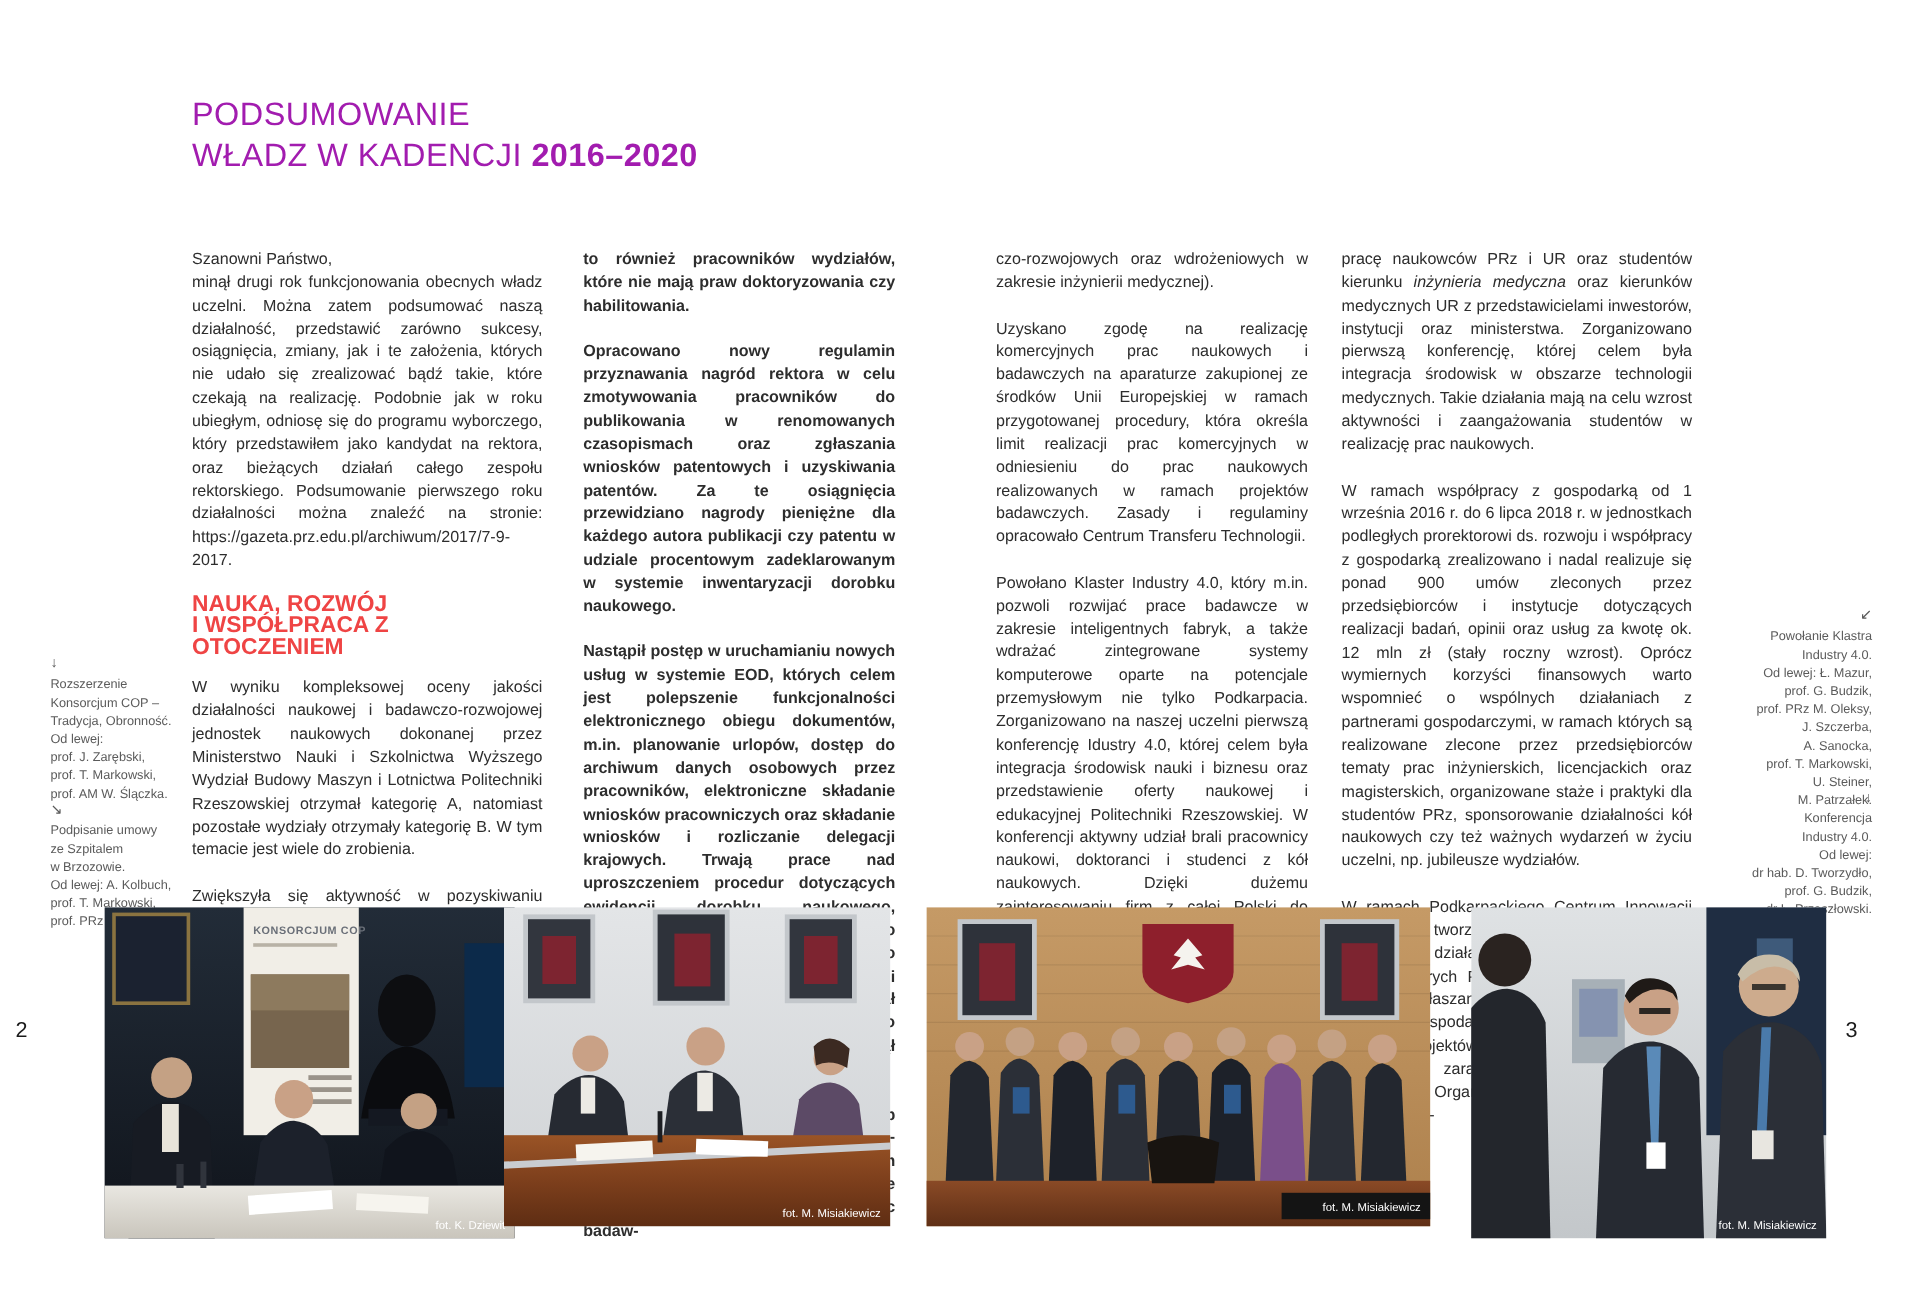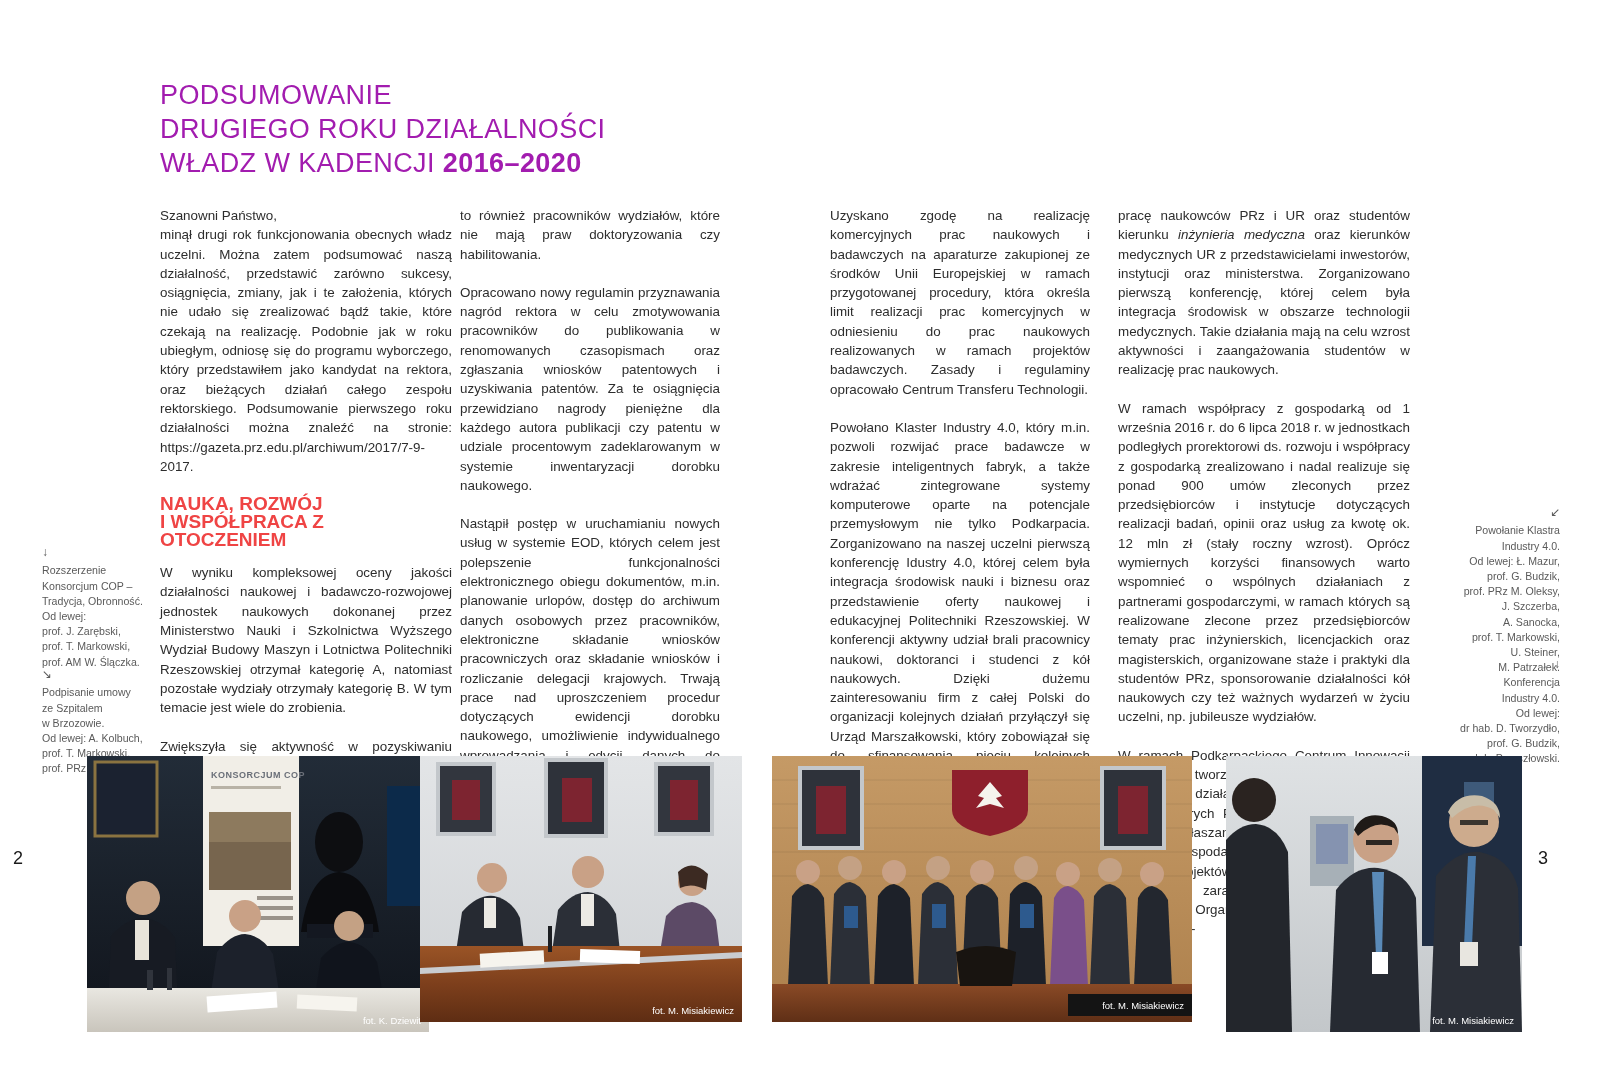--- a/index.html
+++ b/index.html
@@ -16,21 +16,21 @@
     position:absolute;top:206px;
     font-size:13.4px;line-height:19.3px;color:#2d2d2d;text-align:justify;
   }
   .col p{margin:0 0 19px 0;white-space:pre-line;}
   .col h3{
     margin:10px 0 14px 0;font-size:19px;line-height:18px;color:#ef4444;
     font-weight:700;white-space:pre-line;text-align:left;
   }
   .col p em{}
   #col1{left:160px;width:292px;}
-  #col2{left:460px;width:260px;}
+  #col2{left:486px;width:260px;font-weight:bold;}
   #col3{left:830px;width:260px;}
   #col4{left:1118px;width:292px;}
   .margin-caption{
     position:absolute;font-size:10.6px;line-height:15.2px;color:#5a5a5a;
     white-space:pre-line;
   }
   .margin-caption .arrow{display:block;font-size:12px;margin-bottom:3px;color:#5a5a5a;}
   .mc-left{left:42px;width:120px;text-align:left;}
   .mc-right{left:1424px;width:136px;text-align:right;}
   #mc-l1{top:530px;} #mc-l2{top:652px;}
@@ -48,39 +48,39 @@
   .photo-caption-text{
     font-family:"Liberation Sans",sans-serif;font-size:9.5px;fill:#ffffff;
   }
   .banner-text{font-family:"Liberation Sans",sans-serif;font-weight:700;font-size:9px;fill:#6a6f78;letter-spacing:.5px;}
 </style>
 </head>
 <body>
 
 <div class="page-title">
   <div>PODSUMOWANIE</div>
-  <div>DRUGIEGO ROKU DZIAŁALNOŚCI</div>
   <div><span>WŁADZ W KADENCJI </span><b>2016–2020</b></div>
 </div>
 
 <div class="col" id="col1">
     <p>Szanowni Państwo,
 minął drugi rok funkcjonowania obecnych władz uczelni. Można zatem podsumować naszą działalność, przedstawić zarówno sukcesy, osiągnięcia, zmiany, jak i te założenia, których nie udało się zrealizować bądź takie, które czekają na realizację. Podobnie jak w roku ubiegłym, odniosę się do programu wyborczego, który przedstawiłem jako kandydat na rektora, oraz bieżących działań całego zespołu rektorskiego. Podsumowanie pierwszego roku działalności można znaleźć na stronie: https://gazeta.prz.edu.pl/archiwum/2017/7-9-2017.</p>
     <h3>NAUKA, ROZWÓJ
 I WSPÓŁPRACA Z OTOCZENIEM</h3>
     <p>W wyniku kompleksowej oceny jakości działalności naukowej i badawczo-rozwojowej jednostek naukowych dokonanej przez Ministerstwo Nauki i Szkolnictwa Wyższego Wydział Budowy Maszyn i Lotnictwa Politechniki Rzeszowskiej otrzymał kategorię A, natomiast pozostałe wydziały otrzymały kategorię B. W tym temacie jest wiele do zrobienia.</p>
     <p>Zwiększyła się aktywność w pozyskiwaniu nowych stopni i tytułów przez pracowników wszystkich wydziałów. Mimo że dane zamieszczone w sprawozdaniu za 2017 r. jeszcze nie pokazują tego trendu, wyraźnie widać to na podstawie składanych przez pracowników dokumentów oraz umów podpisywanych z innymi uczelniami w sprawie realizacji postępowań awansowych dla pracowników naszej uczelni. Dotyczy</p>
   </div>
 <div class="col" id="col2">
     <p>to również pracowników wydziałów, które nie mają praw doktoryzowania czy habilitowania.</p>
     <p>Opracowano nowy regulamin przyznawania nagród rektora w celu zmotywowania pracowników do publikowania w renomowanych czasopismach oraz zgłaszania wniosków patentowych i uzyskiwania patentów. Za te osiągnięcia przewidziano nagrody pieniężne dla każdego autora publikacji czy patentu w udziale procentowym zadeklarowanym w systemie inwentaryzacji dorobku naukowego.</p>
     <p>Nastąpił postęp w uruchamianiu nowych usług w systemie EOD, których celem jest polepszenie funkcjonalności elektronicznego obiegu dokumentów, m.in. planowanie urlopów, dostęp do archiwum danych osobowych przez pracowników, elektroniczne składanie wniosków pracowniczych oraz składanie wniosków i rozliczanie delegacji krajowych. Trwają prace nad uproszczeniem procedur dotyczących ewidencji dorobku naukowego, umożliwienie indywidualnego wprowadzania i edycji danych do indywidualnego profilu przy koordynacji Biblioteki PRz — system został wdrożony, działa lepiej w stosunku do poprzedniej wersji, jednak nie osiągnął zaplanowanej funkcjonalności.</p>
     <p>Podpisano wiele umów z uczelniami lub instytucjami o współpracy naukowo-badawczej, np. ze Szpitalem Specjalistycznym w Brzozowie (prowadzenie badań naukowych, prac badaw-</p>
   </div>
 <div class="col" id="col3">
+    <p>czo-rozwojowych oraz wdrożeniowych w zakresie inżynierii medycznej).</p>
     <p>Uzyskano zgodę na realizację komercyjnych prac naukowych i badawczych na aparaturze zakupionej ze środków Unii Europejskiej w ramach przygotowanej procedury, która określa limit realizacji prac komercyjnych w odniesieniu do prac naukowych realizowanych w ramach projektów badawczych. Zasady i regulaminy opracowało Centrum Transferu Technologii.</p>
     <p>Powołano Klaster Industry 4.0, który m.in. pozwoli rozwijać prace badawcze w zakresie inteligentnych fabryk, a także wdrażać zintegrowane systemy komputerowe oparte na potencjale przemysłowym nie tylko Podkarpacia. Zorganizowano na naszej uczelni pierwszą konferencję Idustry 4.0, której celem była integracja środowisk nauki i biznesu oraz przedstawienie oferty naukowej i edukacyjnej Politechniki Rzeszowskiej. W konferencji aktywny udział brali pracownicy naukowi, doktoranci i studenci z kół naukowych. Dzięki dużemu zainteresowaniu firm z całej Polski do organizacji kolejnych działań przyłączył się Urząd Marszałkowski, który zobowiązał się do sfinansowania pięciu kolejnych zaplanowanych spotkań „PRz-Gospodarka Narodowa”. Powołany przez Politechnikę Rzeszowską, Uniwersytet Rzeszowski oraz firmy i instytucje z obszaru medycyny i technologii medycznych Klaster Technologia w Medycynie ma ułatwić współ-</p>
   </div>
 <div class="col" id="col4">
     <p>pracę naukowców PRz i UR oraz studentów kierunku <em>inżynieria medyczna</em> oraz kierunków medycznych UR z przedstawicielami inwestorów, instytucji oraz ministerstwa. Zorganizowano pierwszą konferencję, której celem była integracja środowisk w obszarze technologii medycznych. Takie działania mają na celu wzrost aktywności i zaangażowania studentów w realizację prac naukowych.</p>
     <p>W ramach współpracy z gospodarką od 1 września 2016 r. do 6 lipca 2018 r. w jednostkach podległych prorektorowi ds. rozwoju i współpracy z gospodarką zrealizowano i nadal realizuje się ponad 900 umów zleconych przez przedsiębiorców i instytucje dotyczących realizacji badań, opinii oraz usług za kwotę ok. 12 mln zł (stały roczny wzrost). Oprócz wymiernych korzyści finansowych warto wspomnieć o wspólnych działaniach z partnerami gospodarczymi, w ramach których są realizowane zlecone przez przedsiębiorców tematy prac inżynierskich, licencjackich oraz magisterskich, organizowane staże i praktyki dla studentów PRz, sponsorowanie działalności kół naukowych czy też ważnych wydarzeń w życiu uczelni, np. jubileusze wydziałów.</p>
     <p>W ramach Podkarpackiego Centrum Innowacji (PCI) są tworzone regulacje wewnętrzne, regulaminy działań, założenia konkursów, w ramach których PCI ma udzielać wsparcia w realizacji zgłaszanych projektów zarówno przez podmioty gospodarcze, jak i samych naukowców (dotyczy projektów komercyjnych, dzięki którym PCI może zarabiać fundusze na kolejne działania). Organizowane są cotygodniowe spotkania ro-</p>
   </div>
 
 <div class="margin-caption mc-left" id="mc-l1">

